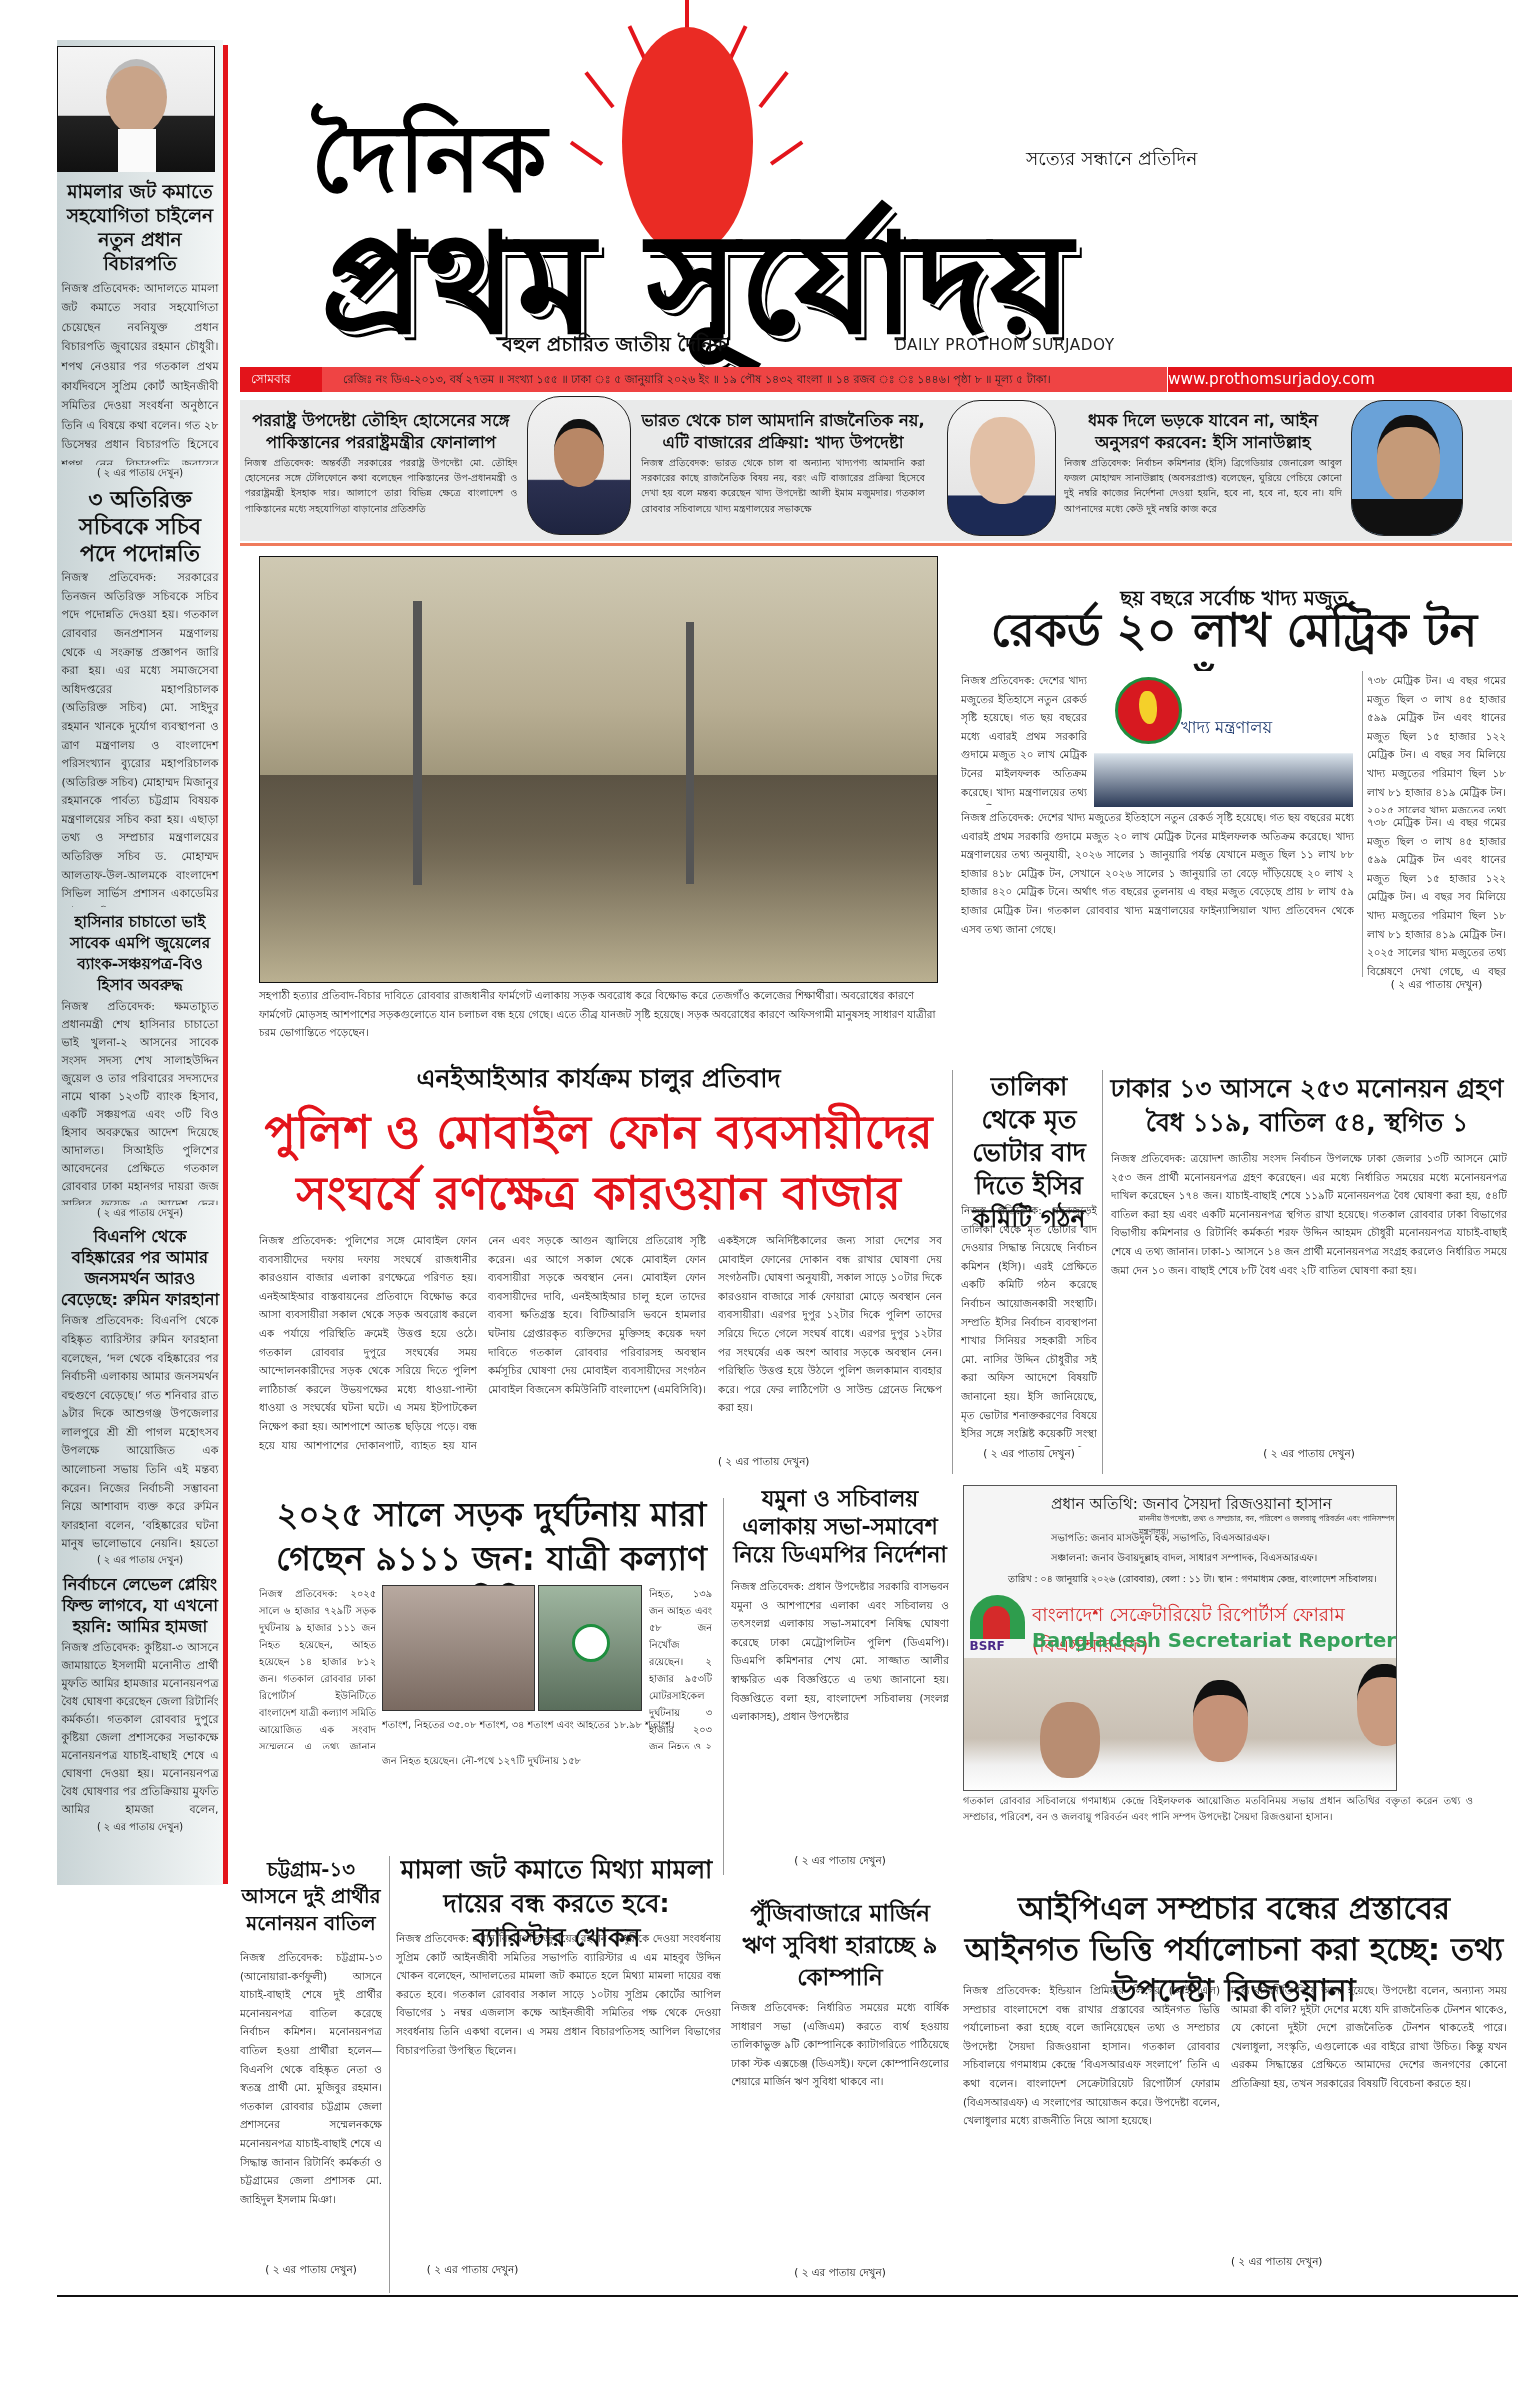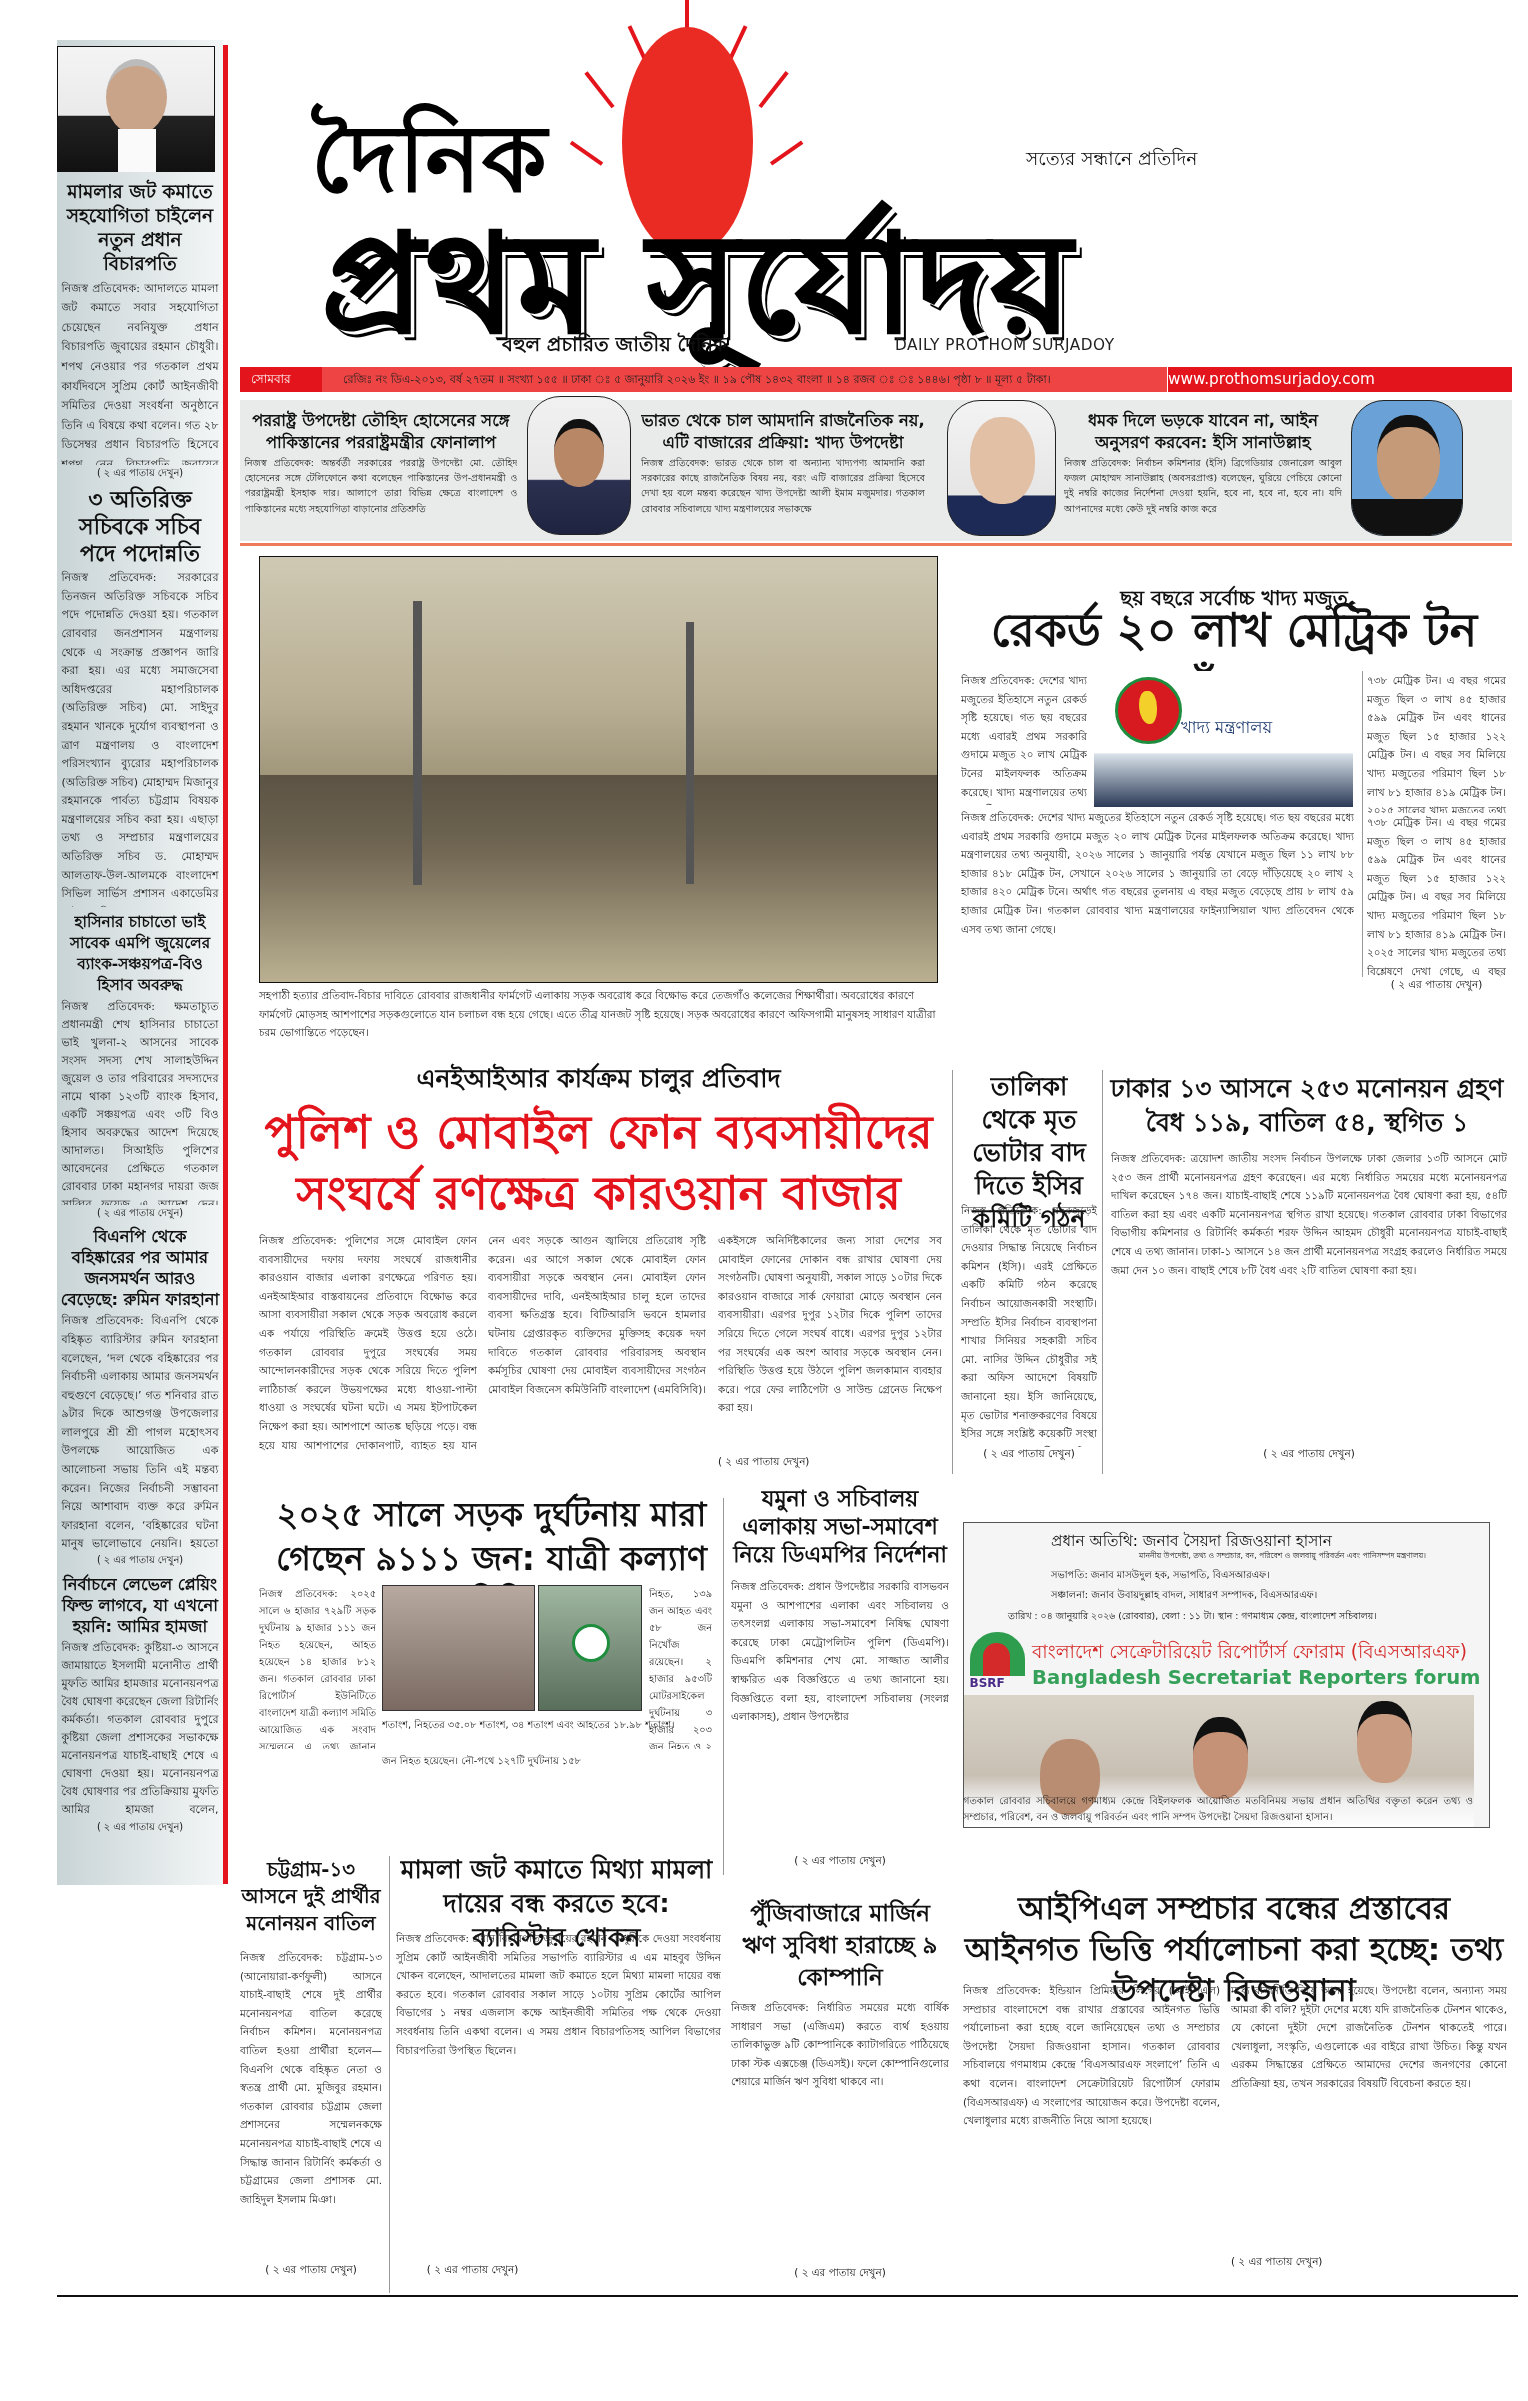--- a/index.html
+++ b/index.html
@@ -36,21 +36,21 @@
   
   #top-strip { left: 240px; top: 400px; width: 1272px; height: 141px; background: #e9eaea; }
   #top-strip-rule { left: 240px; top: 543px; width: 1272px; height: 3.3px; background: #ef7a5b; }
 
   
   #lead-photo { left: 259px; top: 556px; width: 679px; height: 427px; background: linear-gradient(180deg, #cfc9b3 0%, #b8ae93 35%, #8d8468 65%, #c6bc9c 100%); }
   .lead-cap { left: 259px; top: 986px; width: 679px; font-size: 10.4px; line-height: 18.6px; color: #222; }
 
   .red-hd { color: #e3141b; font-weight: bold; text-align: center; font-family: "DejaVu Sans", sans-serif; }
 
-  .bsrf-photo { left: 963px; top: 1522px; width: 527px; height: 306px; background: #f5f5f5; border: 1.1px solid #555; overflow: hidden; }
+  .bsrf-photo { left: 963px; top: 1485px; width: 434px; height: 306px; background: #f5f5f5; border: 1.1px solid #555; overflow: hidden; }
 </style>
 </head>
 <body>
 
 <div id="left-sidebar" class="abs grad-panel">
   <div class="abs" style="left:0;top:5.5px;width:158px;height:126px;border:1.6px solid #111;background:linear-gradient(180deg,#f4f4f4 0%,#eaeaea 55%,#222 56%,#111 100%);">
     <div style="position:absolute;left:48px;top:12px;width:61px;height:76px;border-radius:50%;background:#c9a489;border-top:7.6px solid #bbb;"></div>
     <div style="position:absolute;left:60px;top:82px;width:38px;height:43px;background:#fafafa;"></div>
   </div>
 

